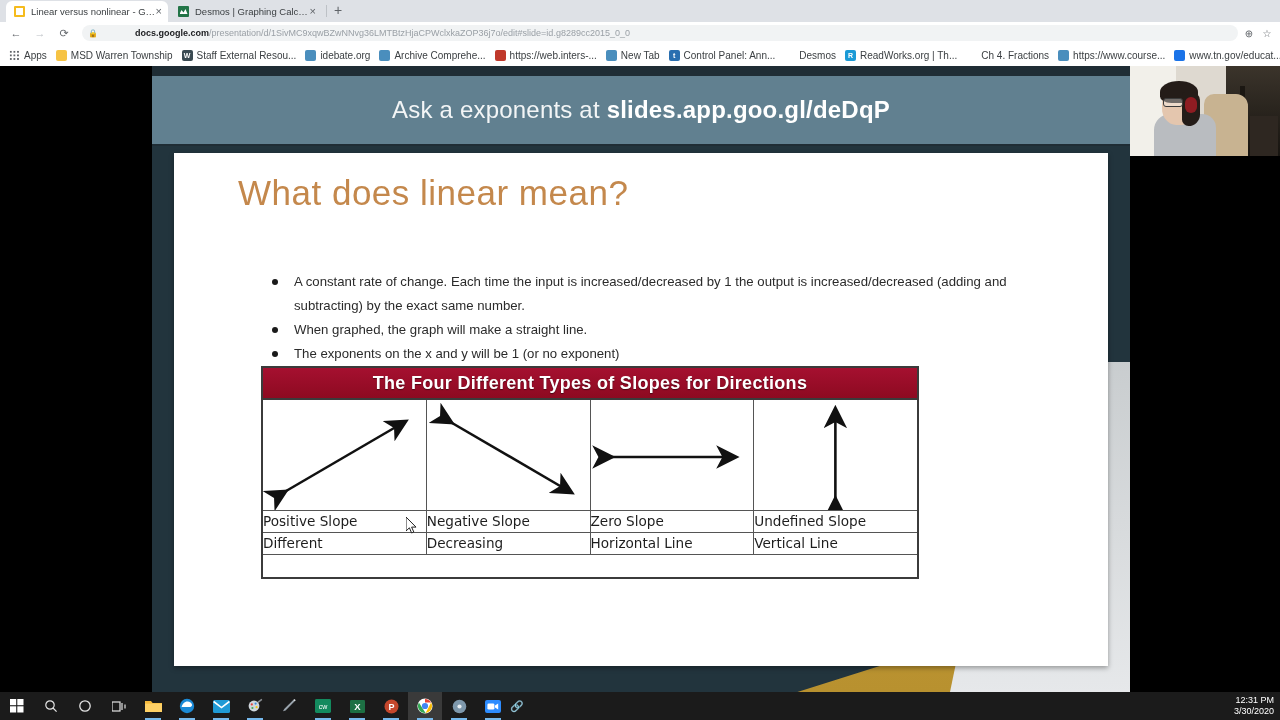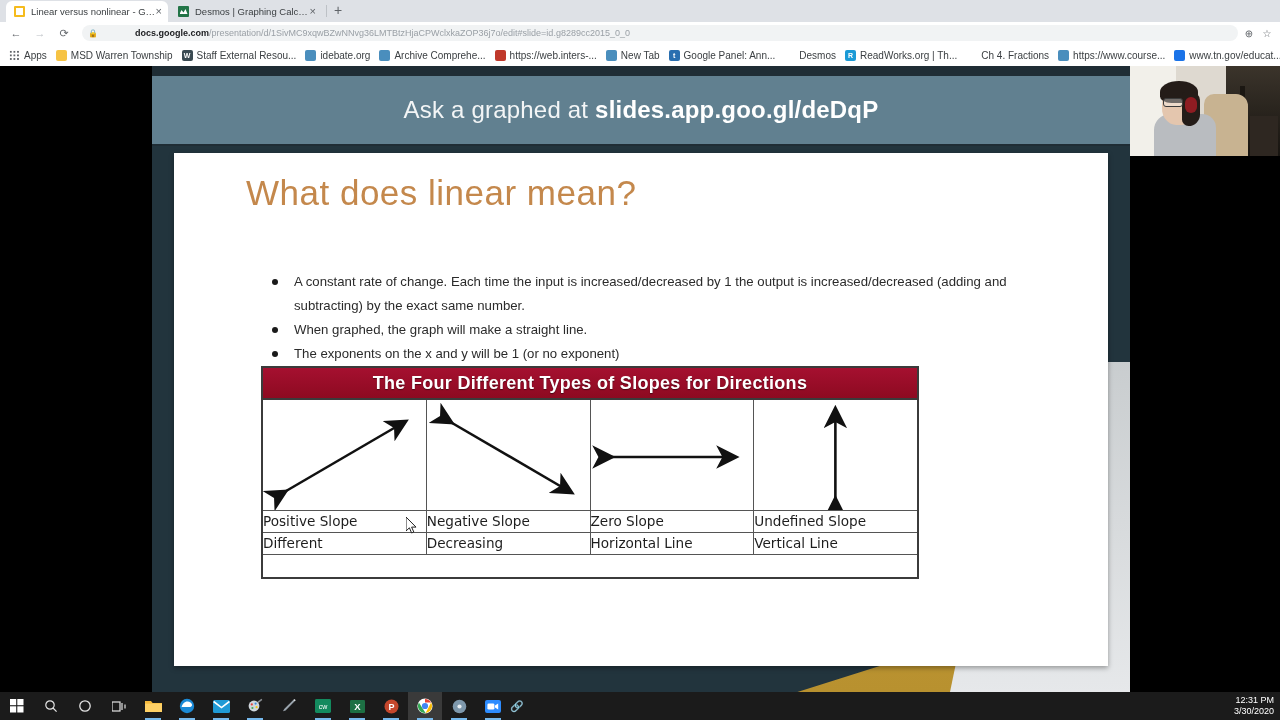--- a/index.html
+++ b/index.html
@@ -94,21 +94,21 @@
   .deco-gold{position:absolute;left:0;bottom:0;width:978px;height:310px;
     background:linear-gradient(180deg,#c79c3b,#b8912f);
     clip-path:polygon(0 0, 0 100%, 100% 100%, 100% 84%, 82% 84%, 66% 100%, 0 100%);}
   .deco-grayR{position:absolute;right:0;bottom:0;width:180px;height:330px;
     background:linear-gradient(180deg,#c9cdcf,#e6e8ea);
     clip-path:polygon(100% 0, 100% 100%, 0 100%, 38% 0);}
 
   .slide{position:absolute;left:22px;top:7px;width:934px;height:513px;background:#fff;
     box-shadow:0 2px 5px rgba(0,0,0,.35);}
 
-  .slide-title{position:absolute;left:72px;top:20px;font-size:35px;color:#c4884c;font-weight:400;
+  .slide-title{position:absolute;left:64px;top:20px;font-size:35px;color:#c4884c;font-weight:400;
     letter-spacing:.5px;white-space:nowrap;}
 
   .bullets{position:absolute;left:70px;top:101px;width:780px;list-style:none;margin:16px;padding:0;}
   .bullets li{position:relative;padding-left:34px;font-size:13.2px;color:#2b2b2b;line-height:24px;
     margin-bottom:0px;}
   .bullets li:before{content:"";position:absolute;left:12px;top:9px;width:6px;height:6px;
     border-radius:50%;background:#1a1a1a;}
 
   
   .sltable{position:absolute;left:87px;top:213px;width:654px;border:2px solid #3b3b3b;background:#fff;}
@@ -196,21 +196,21 @@
       <div class="bkm">
         <span class="bico ico-red"></span>
         <span class="blab">https://web.inters-...</span>
       </div>
       <div class="bkm">
         <span class="bico ico-globe"></span>
         <span class="blab">New Tab</span>
       </div>
       <div class="bkm">
         <span class="bico ico-ctrl">t</span>
-        <span class="blab">Google Panel: Ann...</span>
+        <span class="blab">Control Panel: Ann...</span>
       </div>
       <div class="bkm">
         <span class="bico ico-search">⚲</span>
         <span class="blab">Desmos</span>
       </div>
       <div class="bkm">
         <span class="bico ico-rw">R</span>
         <span class="blab">ReadWorks.org | Th...</span>
       </div>
       <div class="bkm">
@@ -226,21 +226,21 @@
         <span class="blab">www.tn.gov/educat...</span>
       </div>
     </div>
   </div>
 
   <div class="stage">
 
     <div class="slidearea">
 
       <div class="banner">
-        <span class="banner-txt"><span>Ask a graphed at </span><b>slides.app.goo.gl/deDqP</b></span>
+        <span class="banner-txt"><span>Ask a exponents at </span><b>slides.app.goo.gl/deDqP</b></span>
       </div>
 
       <div class="slidewrap">
         <div class="deco-navy"></div>
         <div class="deco-gold"></div>
         <div class="deco-grayR"></div>
 
         <div class="slide">
 
           <div class="slide-title">What does linear mean?</div>

